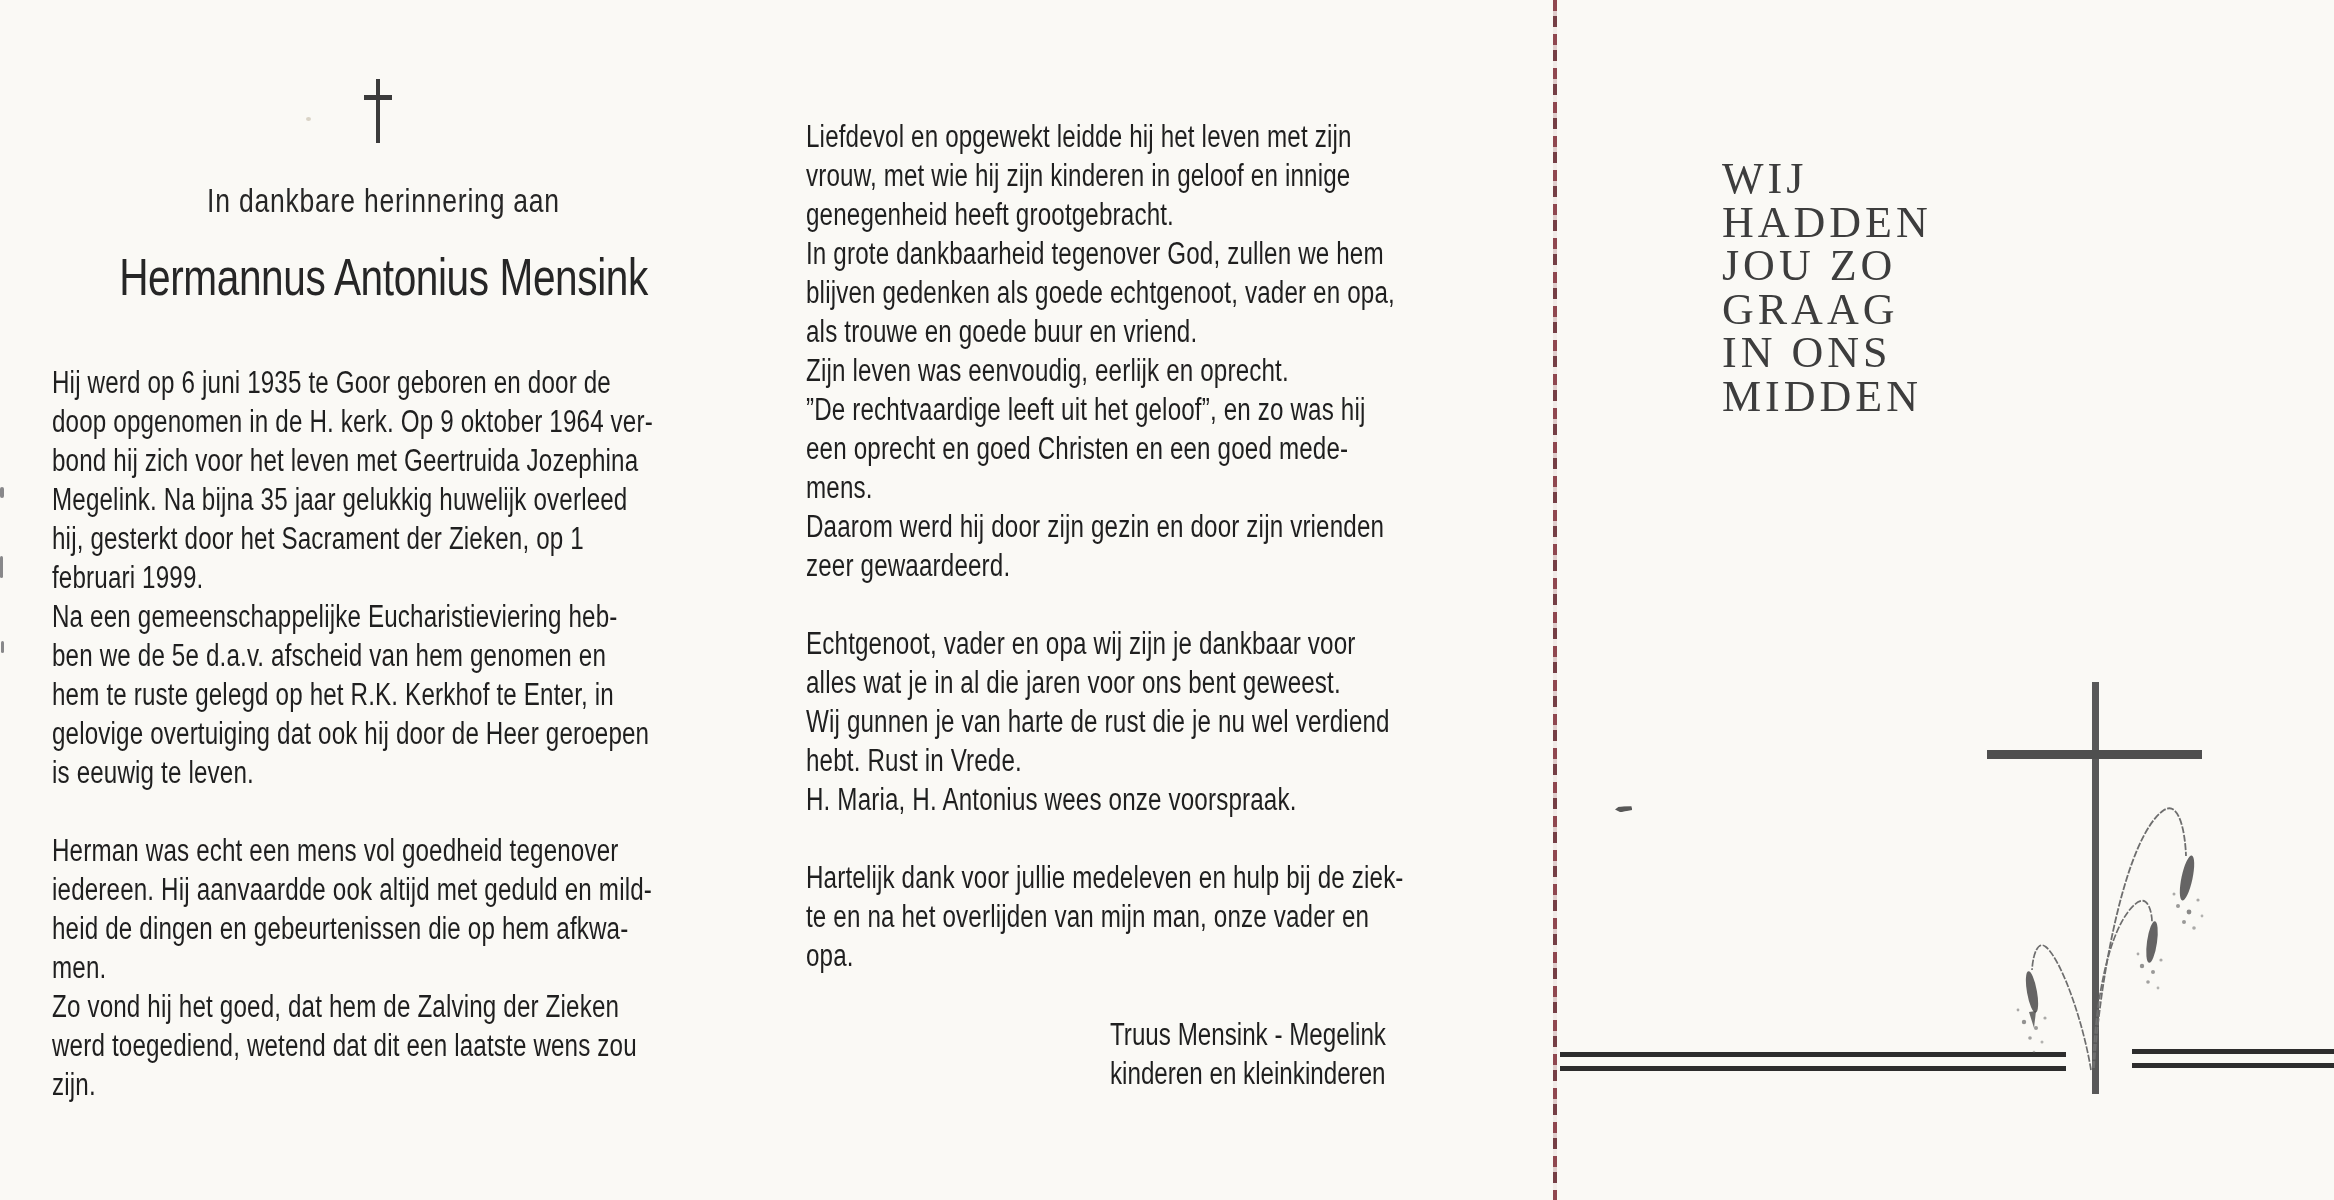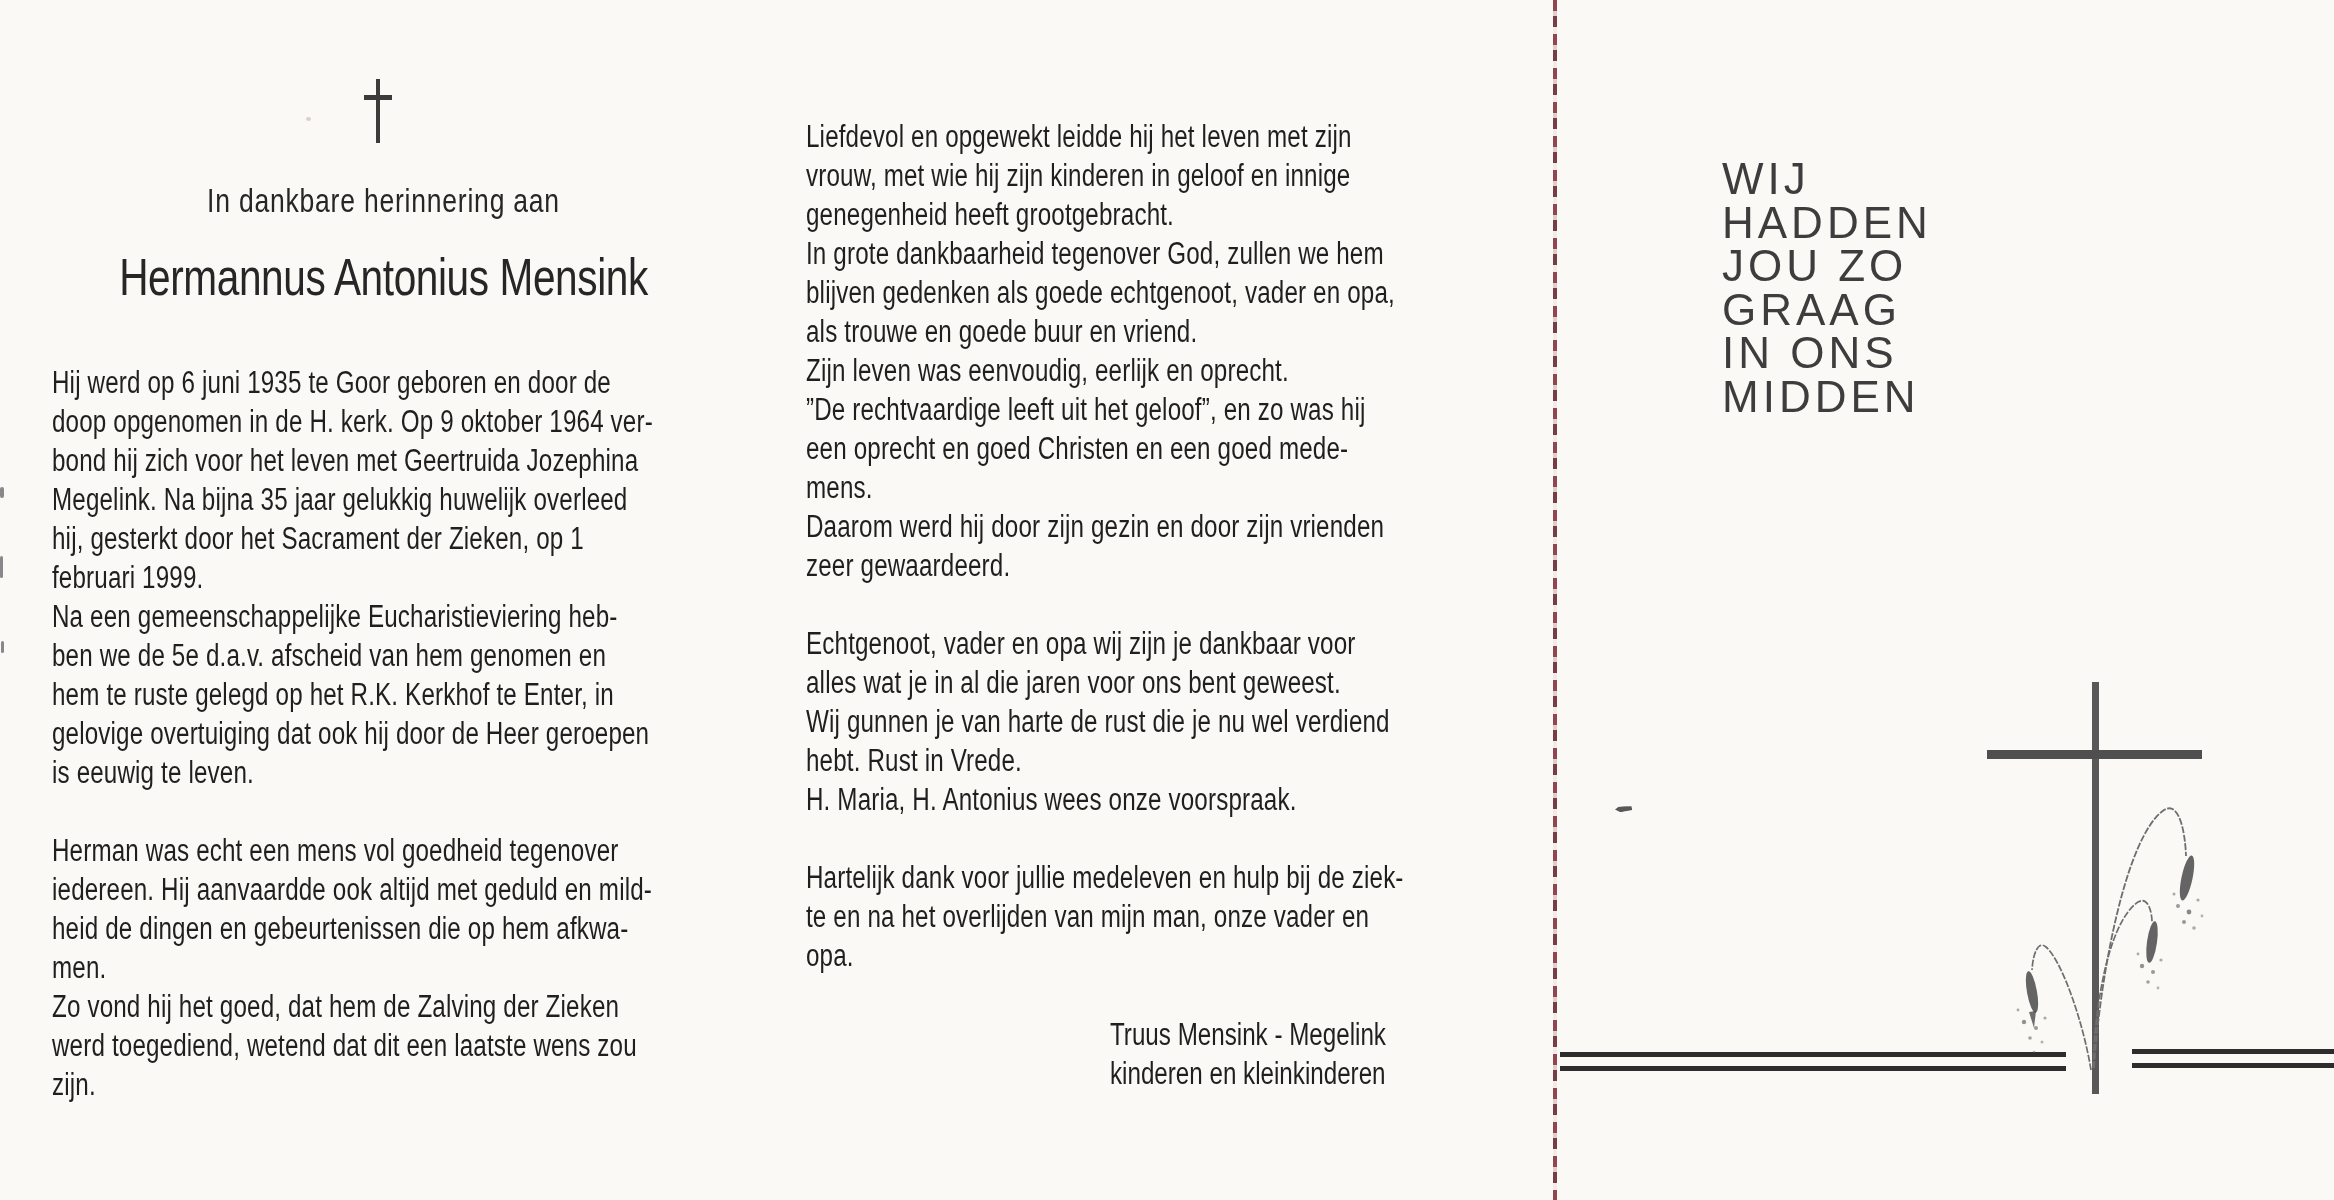--- a/index.html
+++ b/index.html
@@ -85,21 +85,21 @@
       rgba(125,40,50,0.25) 11px, rgba(125,40,50,0.25) 16px,
       #5e1e26 16px, #5e1e26 27px,
       rgba(125,40,50,0.08) 27px, rgba(125,40,50,0.08) 34px
     );
     opacity: 0.85;
   }
   
   .poem {
     position: absolute;
     left: 1722px; top: 157px;
-    font-family: Liberation Sans, sans-serif;
+    font-family: Liberation Serif, serif;
     font-size: 44px;
     line-height: 43.5px;
     letter-spacing: 4px;
     white-space: pre-line;
     color: #3d3d3d;
   }
   .rcross-stem {
     position: absolute;
     left: 2092px; top: 682px;
     width: 7px; height: 412px;

